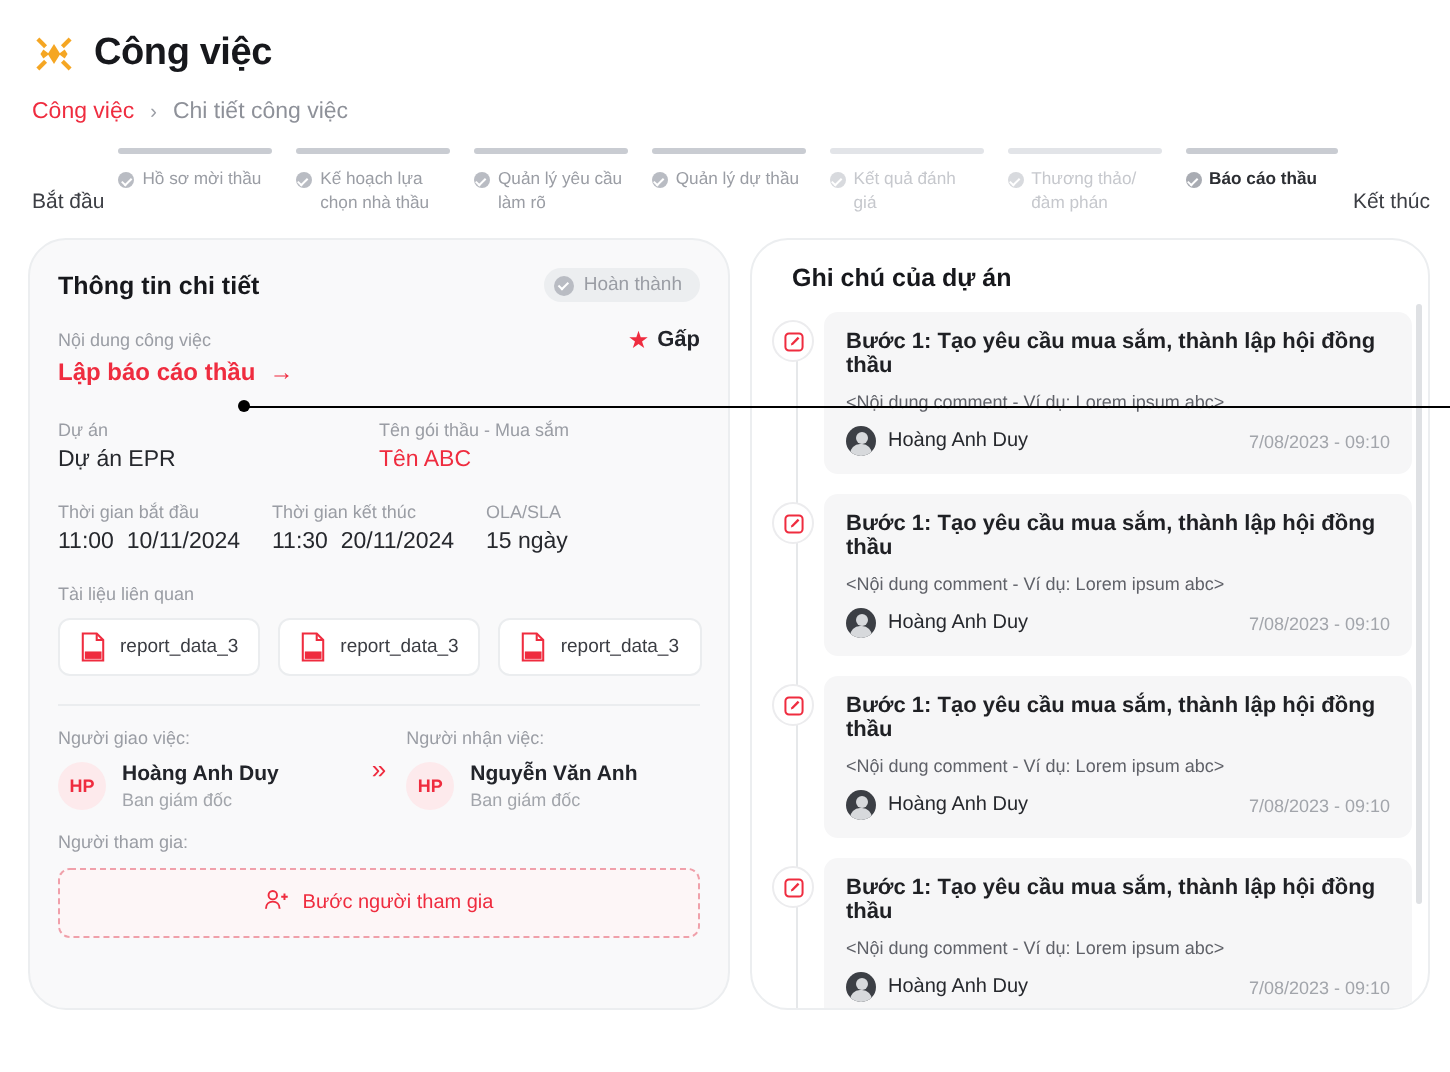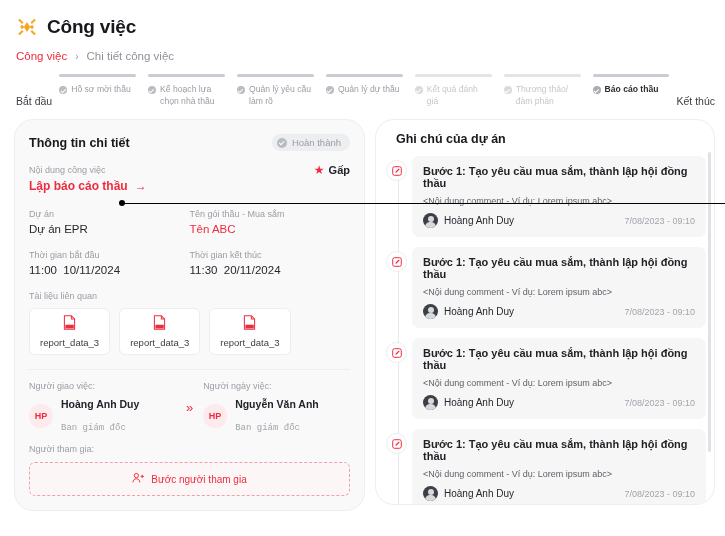--- a/index.html
+++ b/index.html
@@ -81,37 +81,37 @@
   .grid2 > div { flex: 1; }
   .grid3 { display: flex; margin-top: 15px; }
   .grid3 > div { flex: 1; }
   .red { color: #ef2c3f; }
   .timeval { font-size: 11.5px; color: #26282d; }
 
   .files { display: flex; gap: 9px; margin-top: 7px; }
   .file-chip {
     display: inline-flex; align-items: center; gap: 7px;
     background: #ffffff; border: 1px solid #ebedef; border-radius: 6px;
-    padding: 6px 10px; font-size: 9.5px; color: #3b3d43; flex-direction: column;
+    padding: 6px 10px; font-size: 9.5px; color: #3b3d43;
   }
   .doc-ico { width: 13px; height: 15px; flex: none; }
 
   .divider { height: 1px; background: #ebedef; margin: 14px 0 0 0; }
   .sec-title { font-size: 11.5px; font-weight: bold; color: #17181c; margin-top: 12px; }
 
   .people { display: flex; margin-top: 11px; align-items: flex-start; }
   .people-col { flex: 1; }
   .person { display: flex; align-items: center; gap: 8px; margin-top: 7px; }
   .avatar-hp {
     width: 24px; height: 24px; border-radius: 50%; background: #fdeaec;
     color: #ef2c3f; font-size: 9px; font-weight: bold;
     display: flex; align-items: center; justify-content: center; flex: none;
   }
   .person-name { font-size: 10.5px; color: #22242a; font-weight: bold; }
-  .person-role { font-size: 9px; color: #a2a5ab; margin-top: 13px; font-family: Liberation Mono, monospace; }
+  .person-role { font-size: 9px; color: #a2a5ab; margin-top: 2px; }
   .chev { color: #ef2c3f; font-size: 13px; padding: 0 10px; align-self: center; }
 
   .add-participant {
     margin-top: 8px; border: 1px dashed #f0a0aa; border-radius: 6px;
     background: #fdf6f7; padding: 9px; text-align: center;
     font-size: 10px; color: #ef2c3f;
     display: flex; align-items: center; justify-content: center; gap: 6px;
   }
 
   
@@ -268,20 +268,24 @@
             <span>10/11/2024</span>
           </div>
         </div>
         <div>
           <div class="field-label">Thời gian kết thúc</div>
           <div class="timeval">
             <span>11:30</span>&nbsp;
             <span>20/11/2024</span>
           </div>
         </div>
+        <div>
+          <div class="field-label">OLA/SLA</div>
+          <div class="timeval">15 ngày</div>
+        </div>
       </div>
 
       <div style="margin-top:15px">
         <div class="field-label">Tài liệu liên quan</div>
         <div class="files">
           <div class="file-chip">
             <span class="doc-ico">
               <svg viewBox="0 0 14 16" width="13" height="15">
                 <path d="M1.5 0.7 H9 L12.5 4.2 V15.3 H1.5 Z" fill="#fff" stroke="#ef2c3f" stroke-width="1.1"></path>
                 <path d="M9 0.9 V4.2 H12.3" fill="none" stroke="#ef2c3f" stroke-width="1.1"></path>
@@ -321,21 +325,21 @@
           <div class="person">
             <span class="avatar-hp">HP</span>
             <span>
               <span class="person-name" style="display:block">Hoàng Anh Duy</span>
               <span class="person-role" style="display:block">Ban giám đốc</span>
             </span>
           </div>
         </div>
         <span class="chev">»</span>
         <div class="people-col">
-          <div class="field-label">Người ngày việc:</div>
+          <div class="field-label">Người nhận việc:</div>
           <div class="person">
             <span class="avatar-hp">HP</span>
             <span>
               <span class="person-name" style="display:block">Nguyễn Văn Anh</span>
               <span class="person-role" style="display:block">Ban giám đốc</span>
             </span>
           </div>
         </div>
       </div>
 

